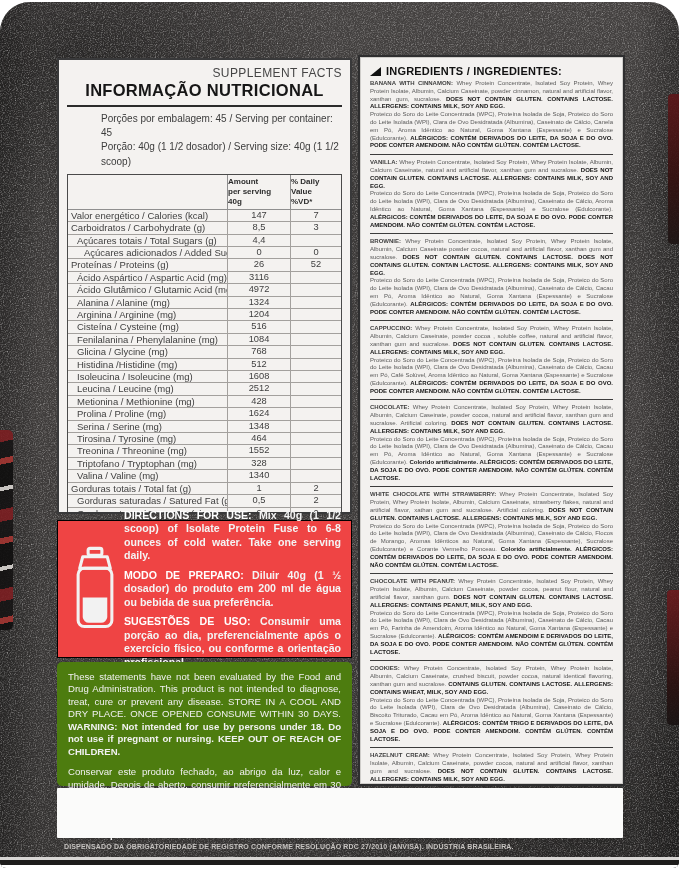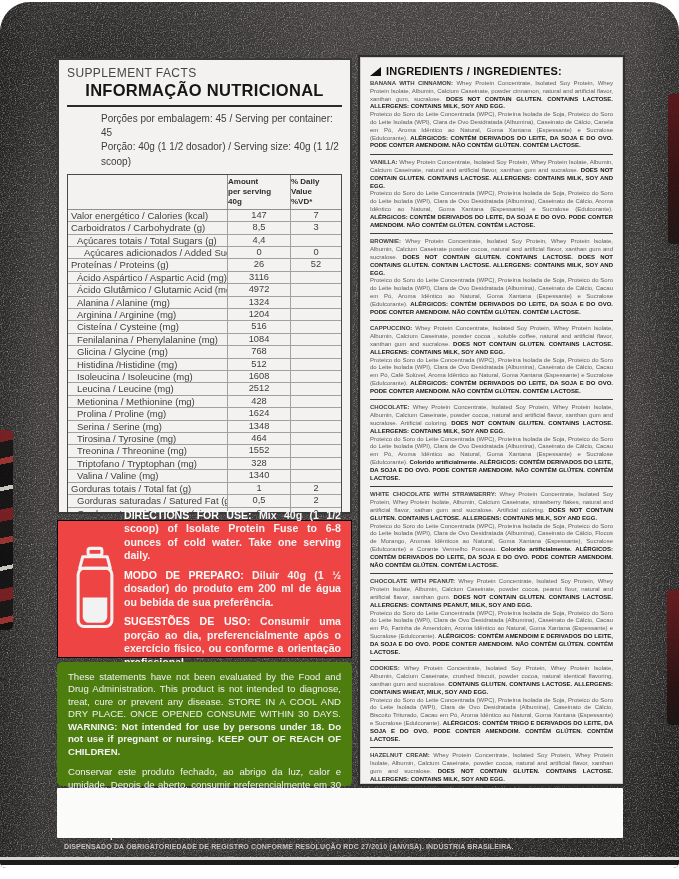--- a/index.html
+++ b/index.html
@@ -35,21 +35,21 @@
   }
   .edge-right-1{right:0;top:92px;width:11px;height:150px;background:linear-gradient(180deg,#5e1619 0%,#35100f 55%,#1c1413 100%);border-radius:4px 0 0 4px;}
   .edge-right-2{right:0;top:588px;width:12px;height:135px;background:linear-gradient(180deg,#6d1a1d 0%,#2a100f 70%,#181212 100%);border-radius:4px 0 0 4px;}
 
   
   .facts-panel{
     position:absolute;left:57px;top:58px;width:295px;height:456px;
     background:#f4f2f0;border:2px solid #39393a;box-sizing:border-box;
     padding:6px 8px 4px 8px;overflow:hidden;color:#3b3b3b;
   }
-  .sf-title{ text-align:left;font-size:12px;letter-spacing:.4px;color:#454545;line-height:1.2;}
+  .sf-title{ text-align:right;font-size:12px;letter-spacing:.4px;color:#454545;line-height:1.2;}
   .sf-title-pt{text-align:center;font-size:16.5px;font-weight:bold;color:#161616;letter-spacing:.3px;line-height:1.25;}
   .title-rule{border-bottom:2px solid #2b2b2b;margin:4px 0 5px 0;}
   .serving-line{font-size:10px;color:#3c3c3c;line-height:1.42;padding-left:34px;}
   .ntable{border:1.5px solid #4a4a4a;margin-top:5px;background:#f4f2f0;}
   .nheader{display:flex;align-items:stretch;border-bottom:1px solid #8f8f8f;}
   .nheader .nlabel{flex:1;}
   .hcell{width:62px;border-left:1px solid #8f8f8f;text-align:left;font-size:8px;font-weight:bold;color:#2d2d2d;padding:2px 0;line-height:1.25;}
   .hcell.dv{width:50px;}
   .hcell span{display:block;}
   .nrow{display:flex;align-items:stretch;border-bottom:1px solid #a3a09d;}

